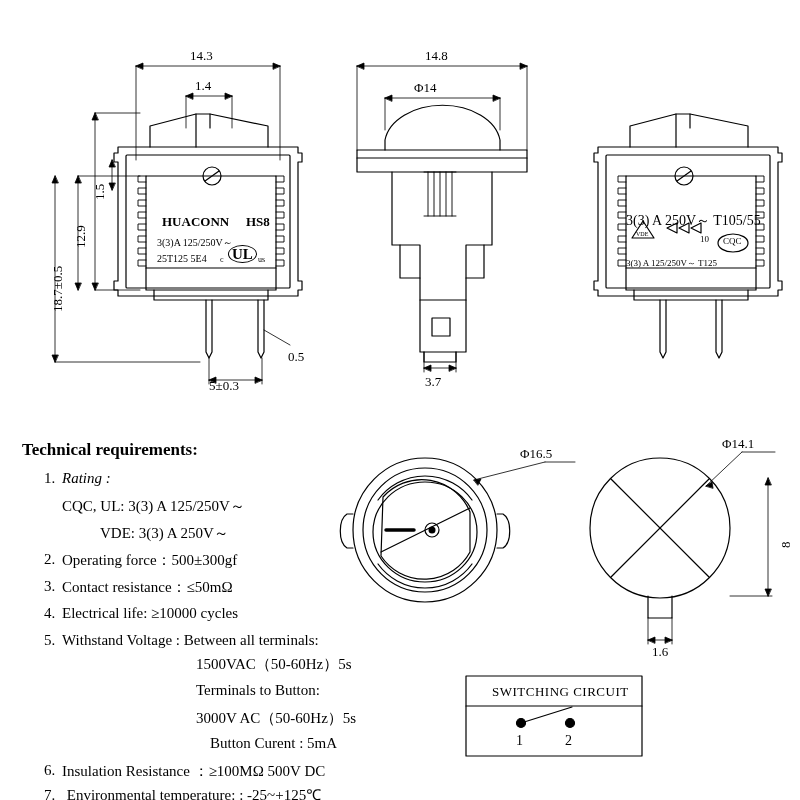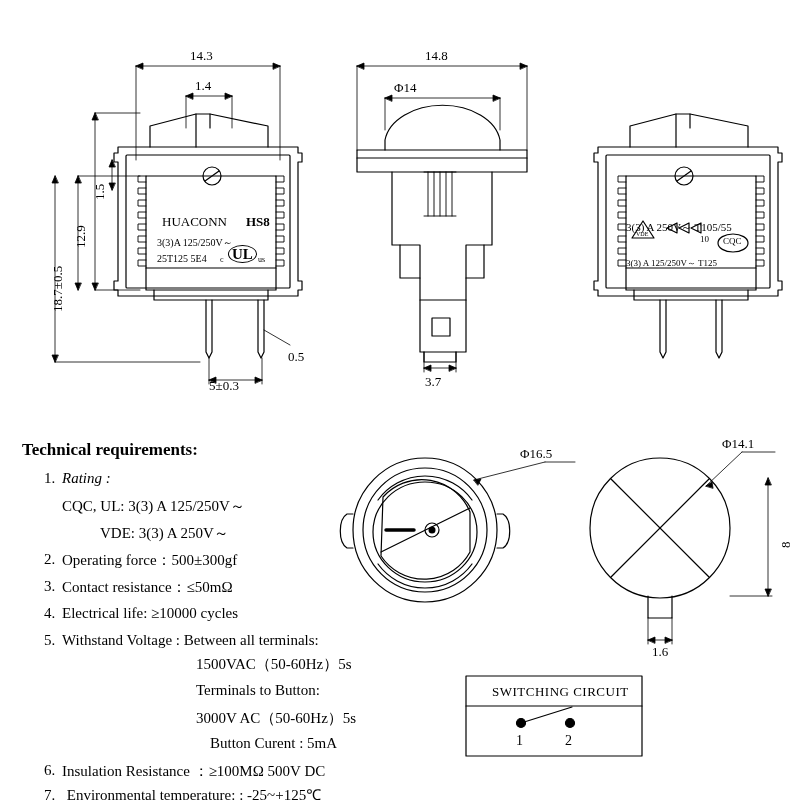--- a/index.html
+++ b/index.html
@@ -206,33 +206,33 @@
   </svg>
 
   <div class="lbl dim" style="left:190px;top:48px;">14.3</div>
   <div class="lbl dim" style="left:195px;top:78px;">1.4</div>
   <div class="lbl dim rot90" style="left:92px;top:200px;">1.5</div>
   <div class="lbl dim rot90" style="left:73px;top:248px;">12.9</div>
   <div class="lbl dim rot90" style="left:50px;top:312px;">18.7±0.5</div>
   <div class="lbl dim" style="left:209px;top:378px;">5±0.3</div>
   <div class="lbl dim" style="left:288px;top:349px;">0.5</div>
 
-  <div class="lbl" style="left:162px;top:214px;font-size:13px;font-weight:normal;">HUACONN</div>
+  <div class="lbl" style="left:162px;top:214px;font-size:13px;font-weight:bold;">HUACONN</div>
   <div class="lbl" style="left:246px;top:214px;font-size:13px;font-weight:bold;">HS8</div>
   <div class="lbl tiny" style="left:157px;top:236px;font-size:10px;">3(3)A 125/250V～</div>
   <div class="lbl tiny" style="left:157px;top:253px;font-size:10px;">25T125  5E4</div>
   <div class="lbl tiny2" style="left:220px;top:255px;font-size:8px;">c</div>
   <div class="lbl" style="left:228px;top:245px;font-size:15px;font-weight:bold;font-family:'Liberation Serif',serif;border:1.2px solid #000;border-radius:50%;padding:0 3px;line-height:16px;">UL</div>
   <div class="lbl tiny2" style="left:258px;top:255px;font-size:8px;">us</div>
 
   <div class="lbl dim" style="left:425px;top:48px;">14.8</div>
-  <div class="lbl dim" style="left:394px;top:80px;">Φ14</div>
+  <div class="lbl dim" style="left:414px;top:80px;">Φ14</div>
   <div class="lbl dim" style="left:425px;top:374px;">3.7</div>
 
-  <div class="lbl" style="left:626px;top:220px;font-size:11px;text-align:center;">3(3) A  250V～  T105/55</div>
+  <div class="lbl" style="left:626px;top:212px;font-size:14px;text-align:center;">3(3) A  250V～  T105/55</div>
   <div class="lbl" style="left:636px;top:231px;font-size:6px;">VDE</div>
   <div class="lbl" style="left:700px;top:234px;font-size:9px;">10</div>
   <div class="lbl" style="left:723px;top:236px;font-size:9px;">CQC</div>
   <div class="lbl" style="left:626px;top:257px;font-size:9px;">3(3) A  125/250V～  T125</div>
 
   <div class="lbl dim" style="left:520px;top:446px;">Φ16.5</div>
   <div class="lbl dim" style="left:722px;top:436px;">Φ14.1</div>
   <div class="lbl dim rot90" style="left:778px;top:548px;">8</div>
   <div class="lbl dim" style="left:652px;top:644px;">1.6</div>
 

